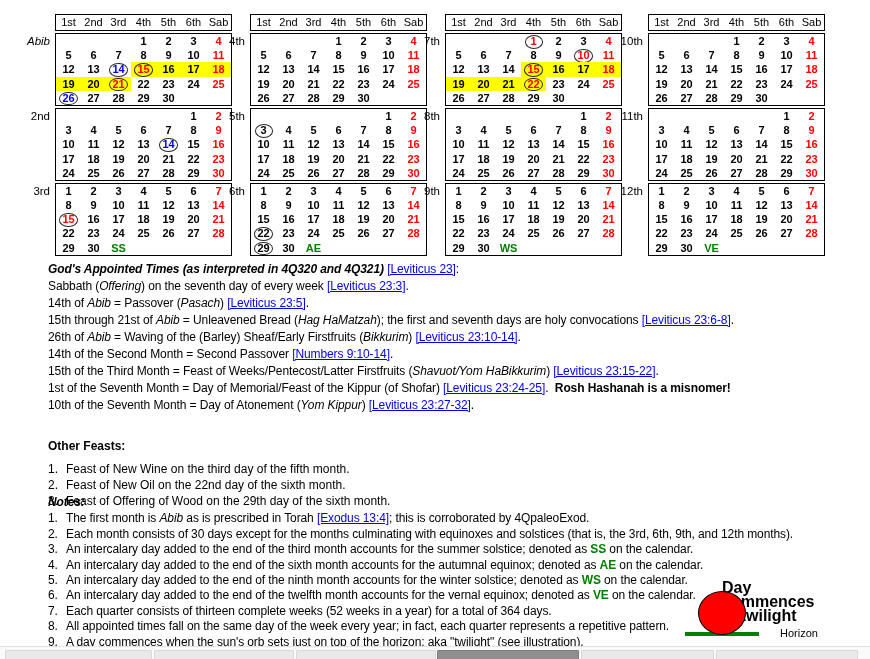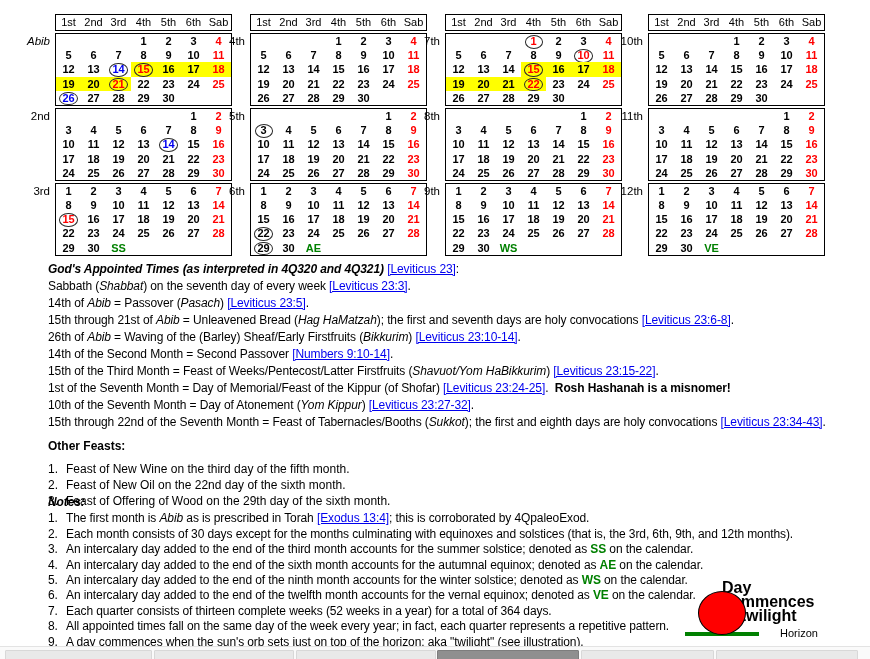--- a/index.html
+++ b/index.html
@@ -579,29 +579,28 @@
             <div class="cell"></div>
             <div class="cell"></div>
             <div class="cell"></div>
           </div>
         </div>
       </div>
     </div>
 
   <div id="appointed" class="txtblock">
       <div class="line"><span class="seg-bi">God's Appointed Times (as interpreted in 4Q320 and 4Q321)</span><span> </span><span class="seg-a">[Leviticus 23]</span><span>:</span></div>
-      <div class="line"><span>Sabbath (</span><span class="seg-i">Shabbat</span><span>) on the seventh day of every week </span><span class="seg-a">[Leviticus 23:3]</span><span>.</span></div>
+      <div class="line"><span>Sabbath (</span><span class="seg-i">Offering</span><span>) on the seventh day of every week </span><span class="seg-a">[Leviticus 23:3]</span><span>.</span></div>
       <div class="line"><span>14th of </span><span class="seg-i">Abib</span><span> = Passover (</span><span class="seg-i">Pasach</span><span>) </span><span class="seg-a">[Leviticus 23:5]</span><span>.</span></div>
       <div class="line"><span>15th through 21st of </span><span class="seg-i">Abib</span><span> = Unleavened Bread (</span><span class="seg-i">Hag HaMatzah</span><span>); the first and seventh days are holy convocations </span><span class="seg-a">[Leviticus 23:6-8]</span><span>.</span></div>
       <div class="line"><span>26th of </span><span class="seg-i">Abib</span><span> = Waving of the (Barley) Sheaf/Early Firstfruits (</span><span class="seg-i">Bikkurim</span><span>) </span><span class="seg-a">[Leviticus 23:10-14]</span><span>.</span></div>
       <div class="line"><span>14th of the Second Month = Second Passover </span><span class="seg-a">[Numbers 9:10-14]</span><span>.</span></div>
       <div class="line"><span>15th of the Third Month = Feast of Weeks/Pentecost/Latter Firstfruits (</span><span class="seg-i">Shavuot/Yom HaBikkurim</span><span>) </span><span class="seg-a">[Leviticus 23:15-22]</span><span>.</span></div>
       <div class="line"><span>1st of the Seventh Month = Day of Memorial/Feast of the Kippur (of Shofar) </span><span class="seg-a">[Leviticus 23:24-25]</span><span>. &nbsp;</span><span class="seg-b">Rosh Hashanah is a misnomer!</span></div>
       <div class="line"><span>10th of the Seventh Month = Day of Atonement (</span><span class="seg-i">Yom Kippur</span><span>) </span><span class="seg-a">[Leviticus 23:27-32]</span><span>.</span></div>
-      <div class="line"><span>15th through 22nd of the Seventh Month = Feast of Tabernacles/Booths (</span><span class="seg-i">Sukkot</span><span>); the first and eighth days are holy convocations </span><span class="seg-a">[Leviticus 23:34-43]</span><span>.</span></div>
     </div>
 
   <div id="feasts" class="txtblock">
     <div class="heading">Other Feasts:</div>
     <div class="items">
         <div class="item line">
           <span class="num">1.</span>
           <span><span>Feast of New Wine on the third day of the fifth month.</span></span>
         </div>
         <div class="item line">

